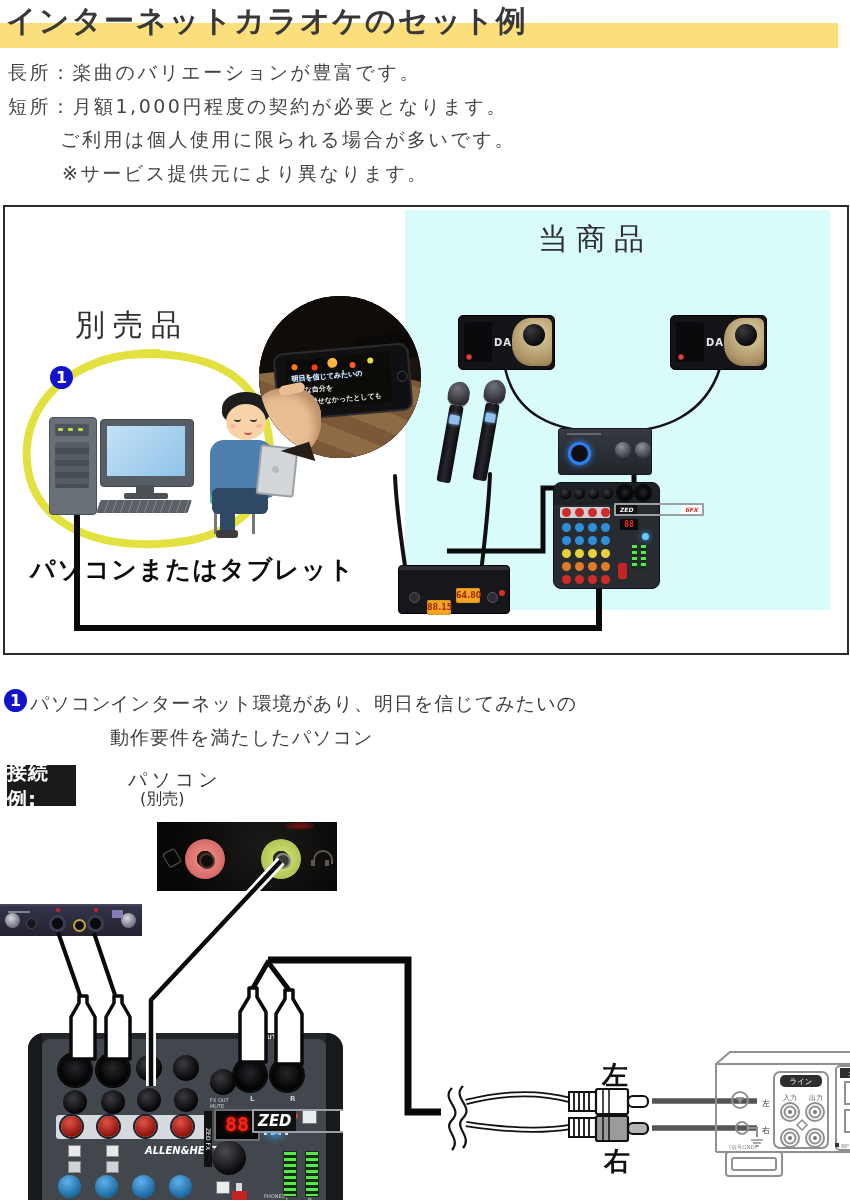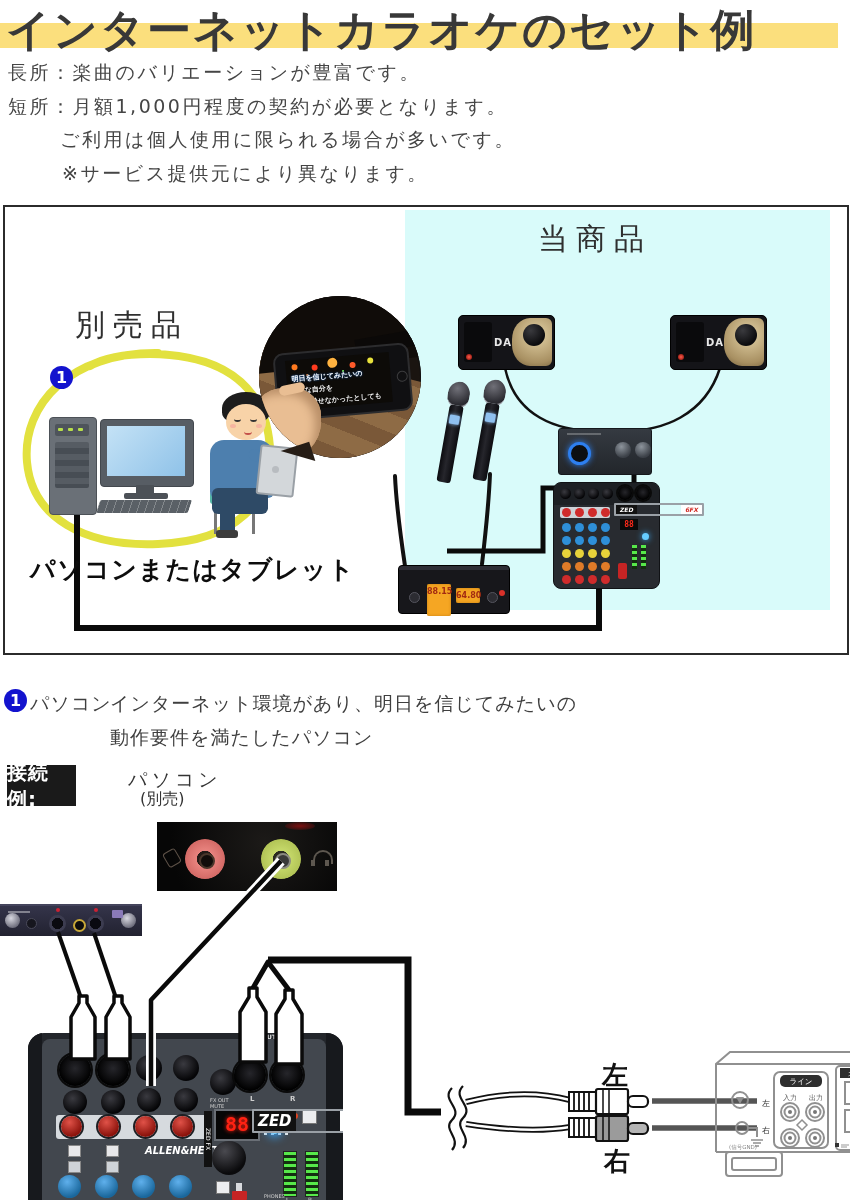--- a/index.html
+++ b/index.html
@@ -1,21 +1,21 @@
 <!DOCTYPE html>
 <html><head>
 <meta charset="utf-8">
 <style>
   html,body{margin:0;padding:0;background:#fff;}
   .page{position:relative;width:850px;height:1200px;overflow:hidden;background:#fff;
         font-family:"DejaVu Sans","Liberation Sans",sans-serif;color:#3c3c3c;}
   .a{position:absolute;}
   
   .hl-bar{left:0;top:23px;width:838px;height:25px;}
-  .title{left:6px;top:1px;font-size:44px;font-weight:800;color:#383838;letter-spacing:2px;white-space:nowrap;z-index:2;font-family:Liberation Serif, serif;}
+  .title{left:6px;top:1px;font-size:30px;font-weight:800;color:#383838;letter-spacing:2px;white-space:nowrap;z-index:2;font-family:Liberation Serif, serif;}
   .intro{font-size:19px;letter-spacing:2.5px;color:#454545;white-space:nowrap;}
   
   .dbox{left:3px;top:205px;width:842px;height:446px;border:2px solid #2b2b2b;background:#fff;}
   .cyan{left:405px;top:210px;width:425px;height:400px;z-index:1;}
   .big-label{font-size:30px;letter-spacing:8px;color:#2f2f2f;white-space:nowrap;z-index:3;}
   .badge{width:23px;height:23px;border-radius:50%;color:#fff;font-size:16px;font-weight:700;
          display:flex;align-items:center;justify-content:center;z-index:6;}
   .svg-layer{left:0;top:0;width:850px;height:1200px;z-index:2;pointer-events:none;}
   .svg-top{z-index:5;}
   .dev{z-index:3;}
@@ -210,21 +210,21 @@
       <div class="dsp"></div>
   </div>
   <div class="a mic dev" style="left:477px;top:379px;transform:rotate(10deg)">
     <div class="cap"></div>
       <div class="bod"></div>
       <div class="dsp"></div>
   </div>
 
   <div class="a rcv dev">
     <div style="left:0;top:0;width:110px;height:4px;background:#2e2e36;border-radius:4px 4px 0 0"></div>
-    <div class="lcd" style="left:28px;top:18px;width:24px;height:32px">88.15</div>
+    <div class="lcd" style="left:28px;top:34px;width:24px;height:15px">88.15</div>
     <div class="lcd" style="left:57px;top:22px;width:24px;height:15px">64.80</div>
     <div style="left:10px;top:26px;width:9px;height:9px;border-radius:50%;background:#2c2c32;border:1px solid #55555e"></div>
     <div style="left:88px;top:26px;width:9px;height:9px;border-radius:50%;background:#2c2c32;border:1px solid #55555e"></div>
     <div style="left:100px;top:24px;width:6px;height:6px;border-radius:50%;background:#d8312a"></div>
   </div>
 
   <div class="a mmx dev">
     <div style="left:0;top:0;width:105px;height:22px;background:#1d2024;border-radius:8px 8px 0 0"></div>
     <div style="left:6px;top:5px;width:11px;height:11px" class="jk"></div>
     <div style="left:20px;top:5px;width:11px;height:11px" class="jk"></div>

